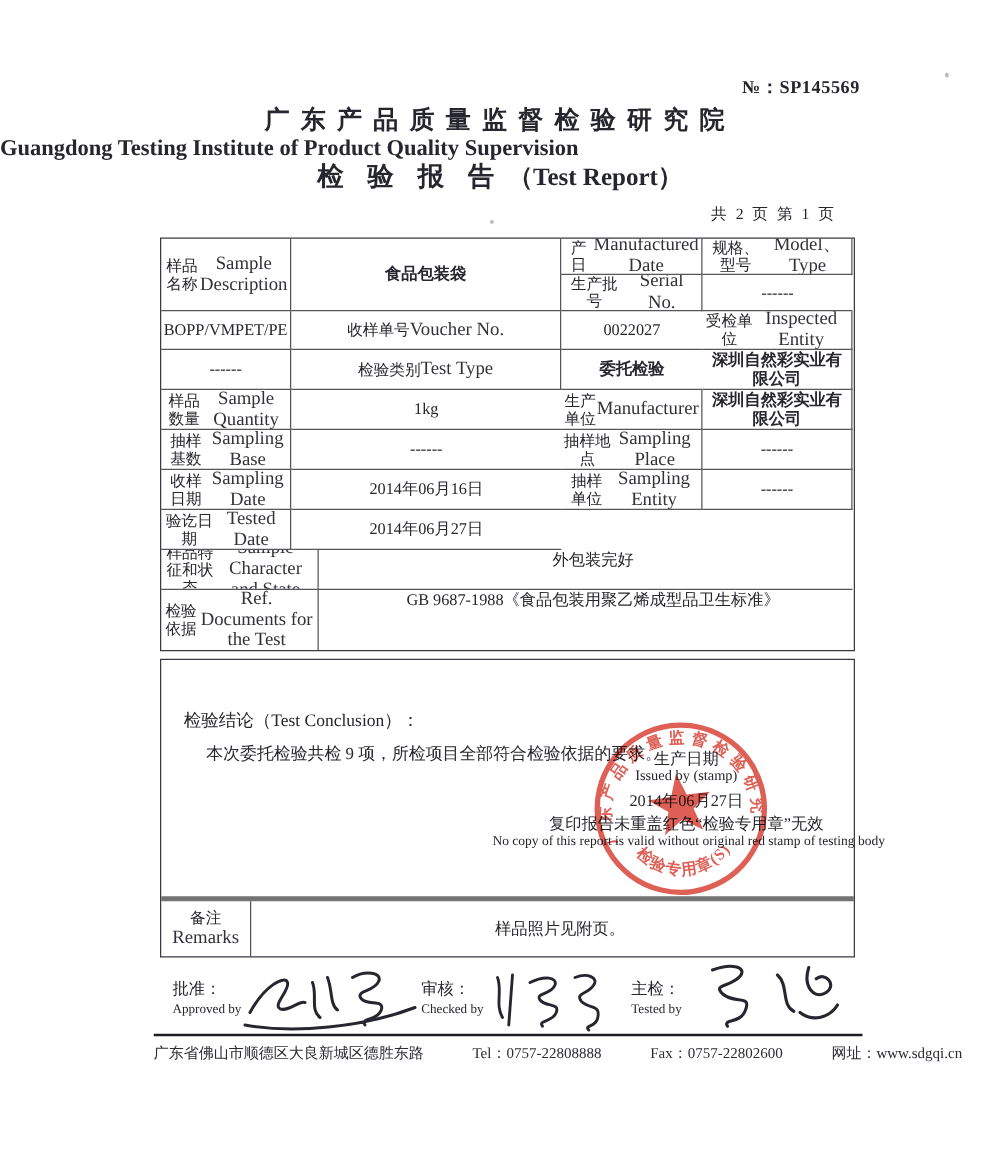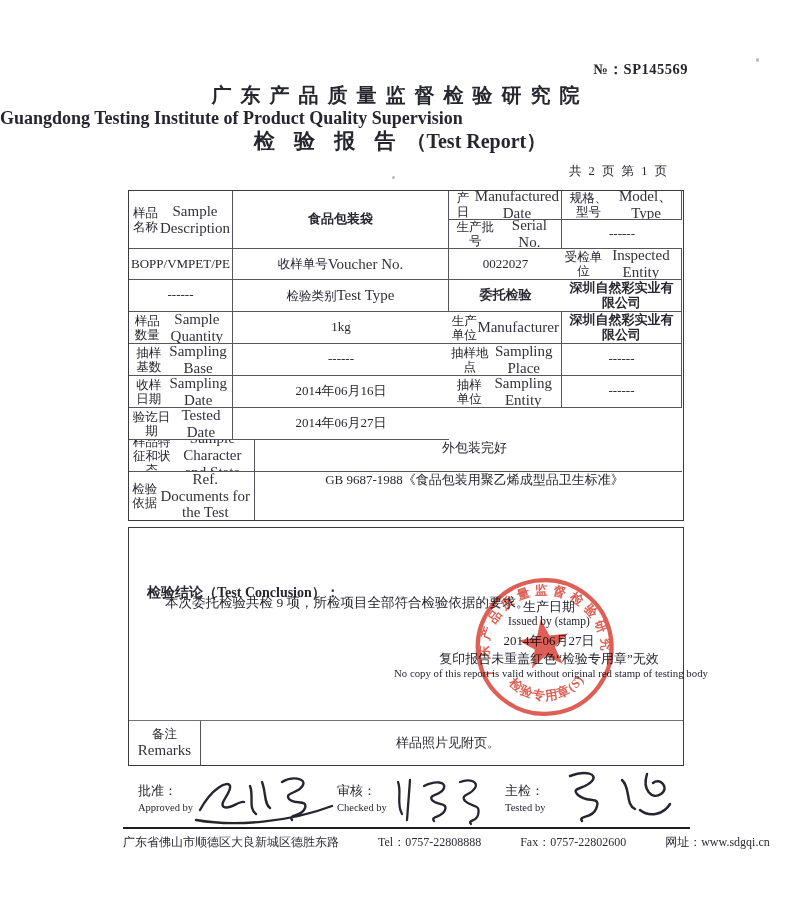--- a/index.html
+++ b/index.html
@@ -24,29 +24,29 @@
   .c{border-right:1px solid #55555e;border-bottom:1px solid #55555e;display:flex;flex-direction:row;justify-content:center;align-items:center;text-align:center;line-height:1.12;padding:1px 2px;box-sizing:border-box;overflow:hidden;}
   .c.nr{border-right:none;}
   .c.nb{border-bottom:none;}
   .c.left{align-items:flex-start;text-align:left;padding-left:14px;}
   .cn{font-size:12.5px;}
   .en{font-size:15px;color:#32323a;}
   .v{font-size:13px;}
   .vb{font-weight:bold;}
   
   .concl{left:128px;top:527px;width:556px;height:239px;border:1.5px solid #3a3a42;box-sizing:border-box;}
-  .concl-title{left:18px;top:56px;font-size:14px;font-weight:bold;}
+  .concl-title{left:18px;top:40px;font-size:14px;font-weight:normal;}
   .concl-body{left:36px;top:66px;font-size:13.5px;}
   .stamp-lines{left:265px;top:70px;width:310px;text-align:center;z-index:1;}
   .sl1{font-size:13px;height:17px;}
   .sl2{font-size:11.5px;height:17px;}
   .sl3{font-size:13px;height:18px;}
   .sl4{font-size:13px;height:17px;}
   .sl5{font-size:10.8px;white-space:nowrap;}
-  .remarks{position:absolute;left:0;right:0;bottom:0;height:44px;border-top:1px solid #737373;display:flex;}
+  .remarks{position:absolute;left:0;right:0;bottom:0;height:44px;border-top:4px solid #737373;display:flex;}
   .remarks-label{width:71px;border-right:1px solid #55555e;display:flex;flex-direction:column;justify-content:center;align-items:center;line-height:1.15;}
   .remarks-value{flex:1;display:flex;align-items:center;padding-left:12px;font-size:13px;justify-content:center;}
   
   .stamp{left:340px;top:48px;width:152px;height:147px;z-index:3;opacity:.82;mix-blend-mode:multiply;transform:rotate(-8deg);}
   
   .sign-row{left:128px;top:776px;width:556px;height:58px;}
   .sig-group{position:absolute;top:6px;}
   .s-cn{font-size:13px;}
   .s-en{font-size:10.5px;margin-top:2px;}
   .sig-svg{position:absolute;}

